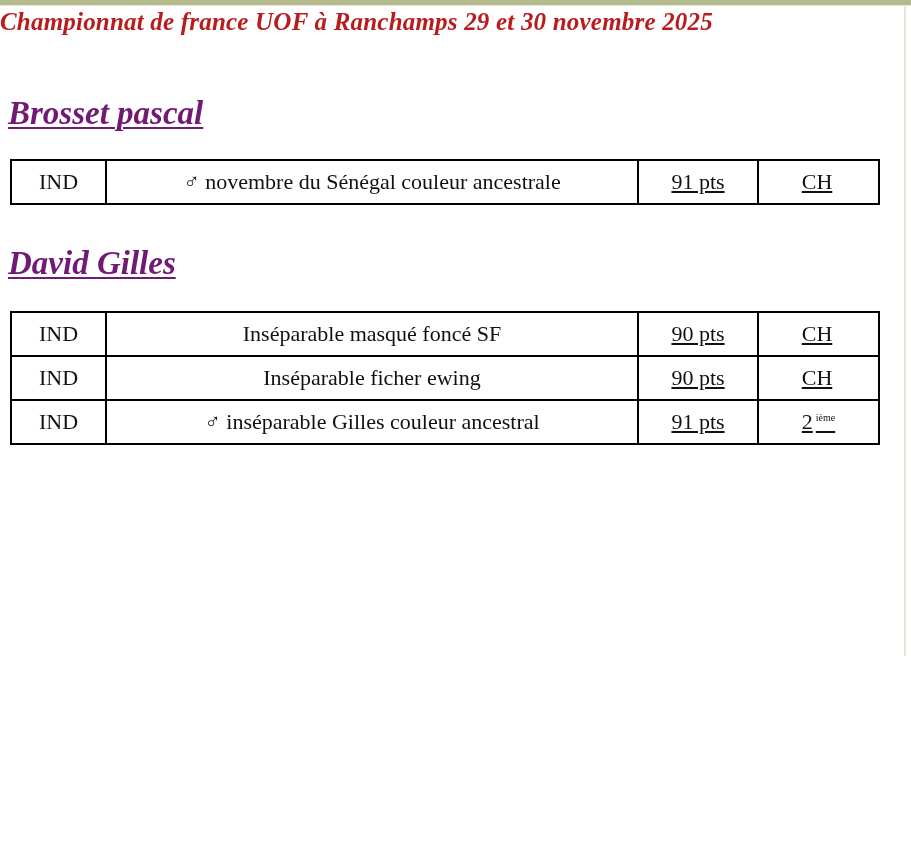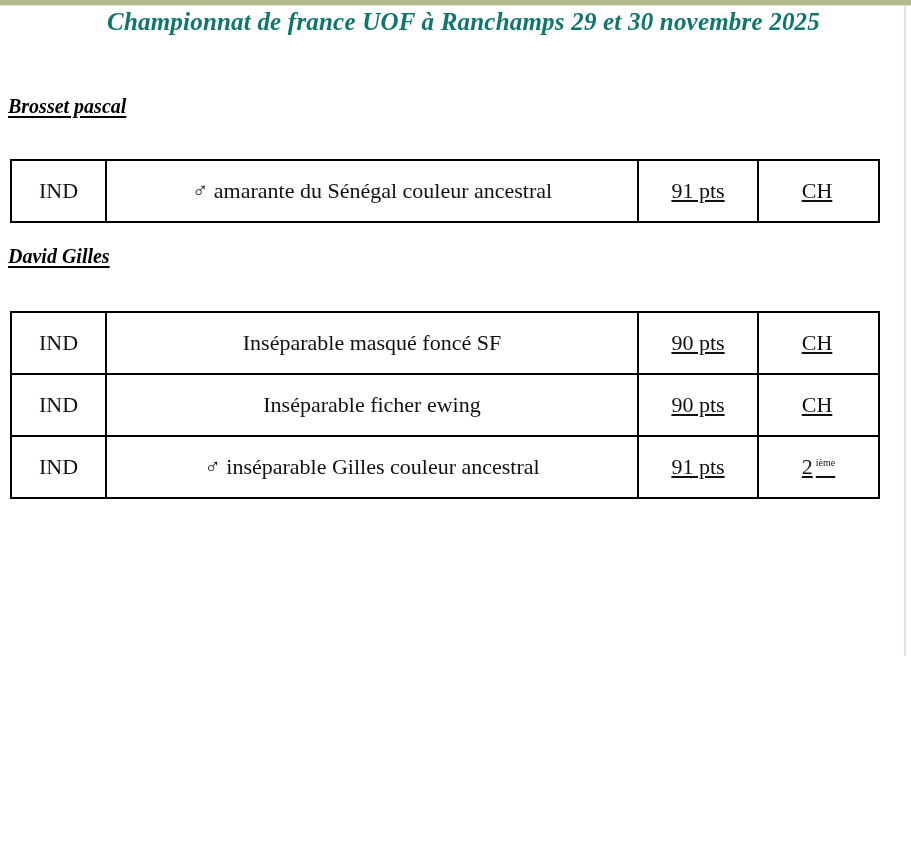--- a/index.html
+++ b/index.html
@@ -29,55 +29,55 @@
     left: 904px;
     width: 2px;
     height: 650px;
     background: #e2e4d4;
   }
   .page-title {
     position: absolute;
     top: 8px;
     left: 0;
     width: 820px;
-    text-align: right;
+    text-align: left;
     font-size: 25px;
     font-weight: bold;
     font-style: italic;
-    color: #0f766e;
+    color: #b91c1c;
     letter-spacing: 0.2px;
   }
   .exhibitor-heading {
     position: absolute;
     left: 8px;
-    font-size: 20px;
+    font-size: 33px;
     font-weight: bold;
     font-style: italic;
-    color: #000000;
+    color: #701a75;
     text-decoration: underline;
     text-decoration-thickness: 2px;
     text-underline-offset: 3px;
   }
   .heading-1 { top: 95px; }
   .heading-2 { top: 245px; font-style: italic; }
   .results-table-wrap { position: absolute; left: 10px; }
   .table-1 { top: 159px; }
   .table-2 { top: 311px; }
   table.results {
     border-collapse: collapse;
     table-layout: fixed;
     width: 828px;
   }
   table.results td {
     border: 2px solid #000000;
     text-align: center;
     vertical-align: middle;
     font-size: 22px;
     height: 36px;
-    padding: 12px 4px;
+    padding: 3px 4px;
     overflow: hidden;
     white-space: nowrap;
   }
   .col-class { width: 85px; }
   .col-bird  { width: 522px; }
   .col-pts   { width: 110px; text-decoration: underline; }
   .col-award { width: 111px; text-decoration: underline; }
   sup.award-sup {
     font-size: 10px;
     vertical-align: super;
@@ -93,21 +93,21 @@
 
 <div class="page-title">Championnat de france UOF à Ranchamps 29 et 30 novembre 2025</div>
 
 <div class="exhibitor-heading heading-1">Brosset pascal</div>
 
 <div class="results-table-wrap table-1">
   <table class="results">
     <tbody>
       <tr>
         <td class="col-class">IND</td>
-        <td class="col-bird">♂ amarante du Sénégal couleur ancestral</td>
+        <td class="col-bird">♂ novembre du Sénégal couleur ancestrale</td>
         <td class="col-pts">91 pts</td>
         <td class="col-award"><span>CH</span><sup class="award-sup"></sup></td>
       </tr>
     </tbody>
   </table>
 </div>
 
 <div class="exhibitor-heading heading-2">David Gilles</div>
 
 <div class="results-table-wrap table-2">

